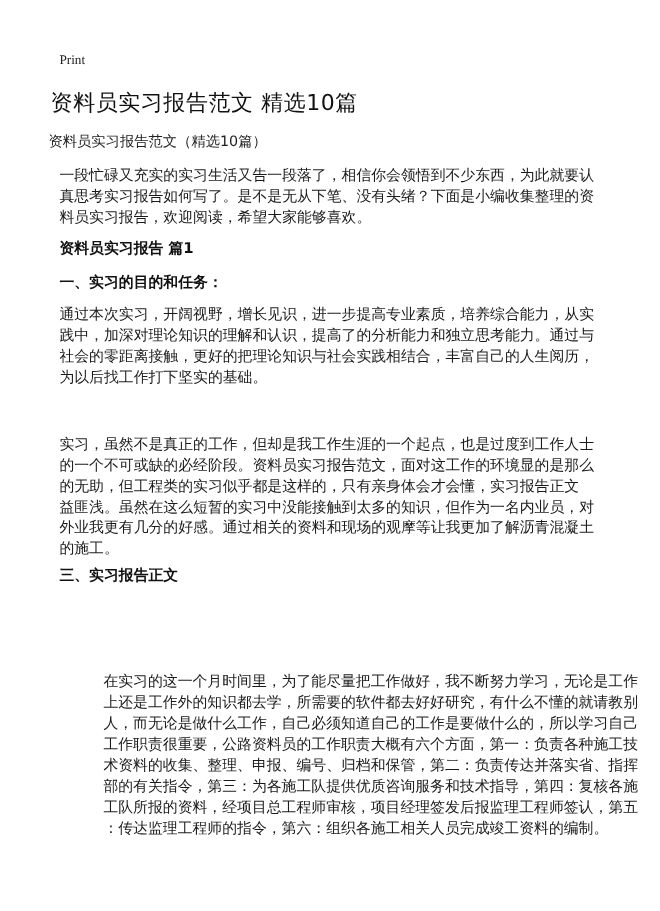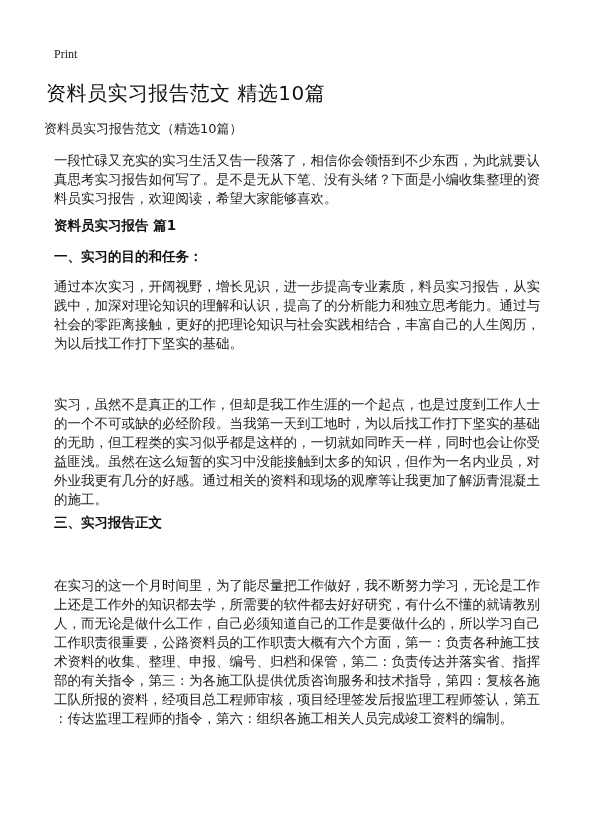--- a/index.html
+++ b/index.html
@@ -42,40 +42,40 @@
     <span class="line">一段忙碌又充实的实习生活又告一段落了，相信你会领悟到不少东西，为此就要认</span>
     <span class="line">真思考实习报告如何写了。是不是无从下笔、没有头绪？下面是小编收集整理的资</span>
     <span class="line">料员实习报告，欢迎阅读，希望大家能够喜欢。</span>
   </div>
 
   <div class="heading" style="top:217px;">资料员实习报告 篇1</div>
 
   <div class="heading" style="top:248px;">一、实习的目的和任务：</div>
 
   <div class="block" style="top:277px;">
-    <span class="line">通过本次实习，开阔视野，增长见识，进一步提高专业素质，料员实习报告，从实</span>
+    <span class="line">通过本次实习，开阔视野，增长见识，进一步提高专业素质，培养综合能力，从实</span>
     <span class="line">践中，加深对理论知识的理解和认识，提高了的分析能力和独立思考能力。通过与</span>
     <span class="line">社会的零距离接触，更好的把理论知识与社会实践相结合，丰富自己的人生阅历，</span>
     <span class="line">为以后找工作打下坚实的基础。</span>
   </div>
 
 
   <div class="block" style="top:395px;">
     <span class="line">实习，虽然不是真正的工作，但却是我工作生涯的一个起点，也是过度到工作人士</span>
-    <span class="line">的一个不可或缺的必经阶段。当我第一天到工地时，为以后找工作打下坚实的基础</span>
-    <span class="line">的无助，但工程类的实习似乎都是这样的，一切就如同昨天一样，同时也会让你受</span>
+    <span class="line">的一个不可或缺的必经阶段。资料员实习报告范文，面对这工作的环境显的是那么</span>
+    <span class="line">的无助，但工程类的实习似乎都是这样的，只有亲身体会才会懂，实习报告正文</span>
     <span class="line">益匪浅。虽然在这么短暂的实习中没能接触到太多的知识，但作为一名内业员，对</span>
     <span class="line">外业我更有几分的好感。通过相关的资料和现场的观摩等让我更加了解沥青混凝土</span>
     <span class="line">的施工。</span>
   </div>
 
   <div class="heading" style="top:514px;">三、实习报告正文</div>
 
 
-  <div class="block" style="top:576px;">
+  <div class="block" style="top:611px;margin-left:40px;">
     <span class="line">在实习的这一个月时间里，为了能尽量把工作做好，我不断努力学习，无论是工作</span>
     <span class="line">上还是工作外的知识都去学，所需要的软件都去好好研究，有什么不懂的就请教别</span>
     <span class="line">人，而无论是做什么工作，自己必须知道自己的工作是要做什么的，所以学习自己</span>
     <span class="line">工作职责很重要，公路资料员的工作职责大概有六个方面，第一：负责各种施工技</span>
     <span class="line">术资料的收集、整理、申报、编号、归档和保管，第二：负责传达并落实省、指挥</span>
     <span class="line">部的有关指令，第三：为各施工队提供优质咨询服务和技术指导，第四：复核各施</span>
     <span class="line">工队所报的资料，经项目总工程师审核，项目经理签发后报监理工程师签认，第五</span>
     <span class="line">：传达监理工程师的指令，第六：组织各施工相关人员完成竣工资料的编制。</span>
   </div>
 

